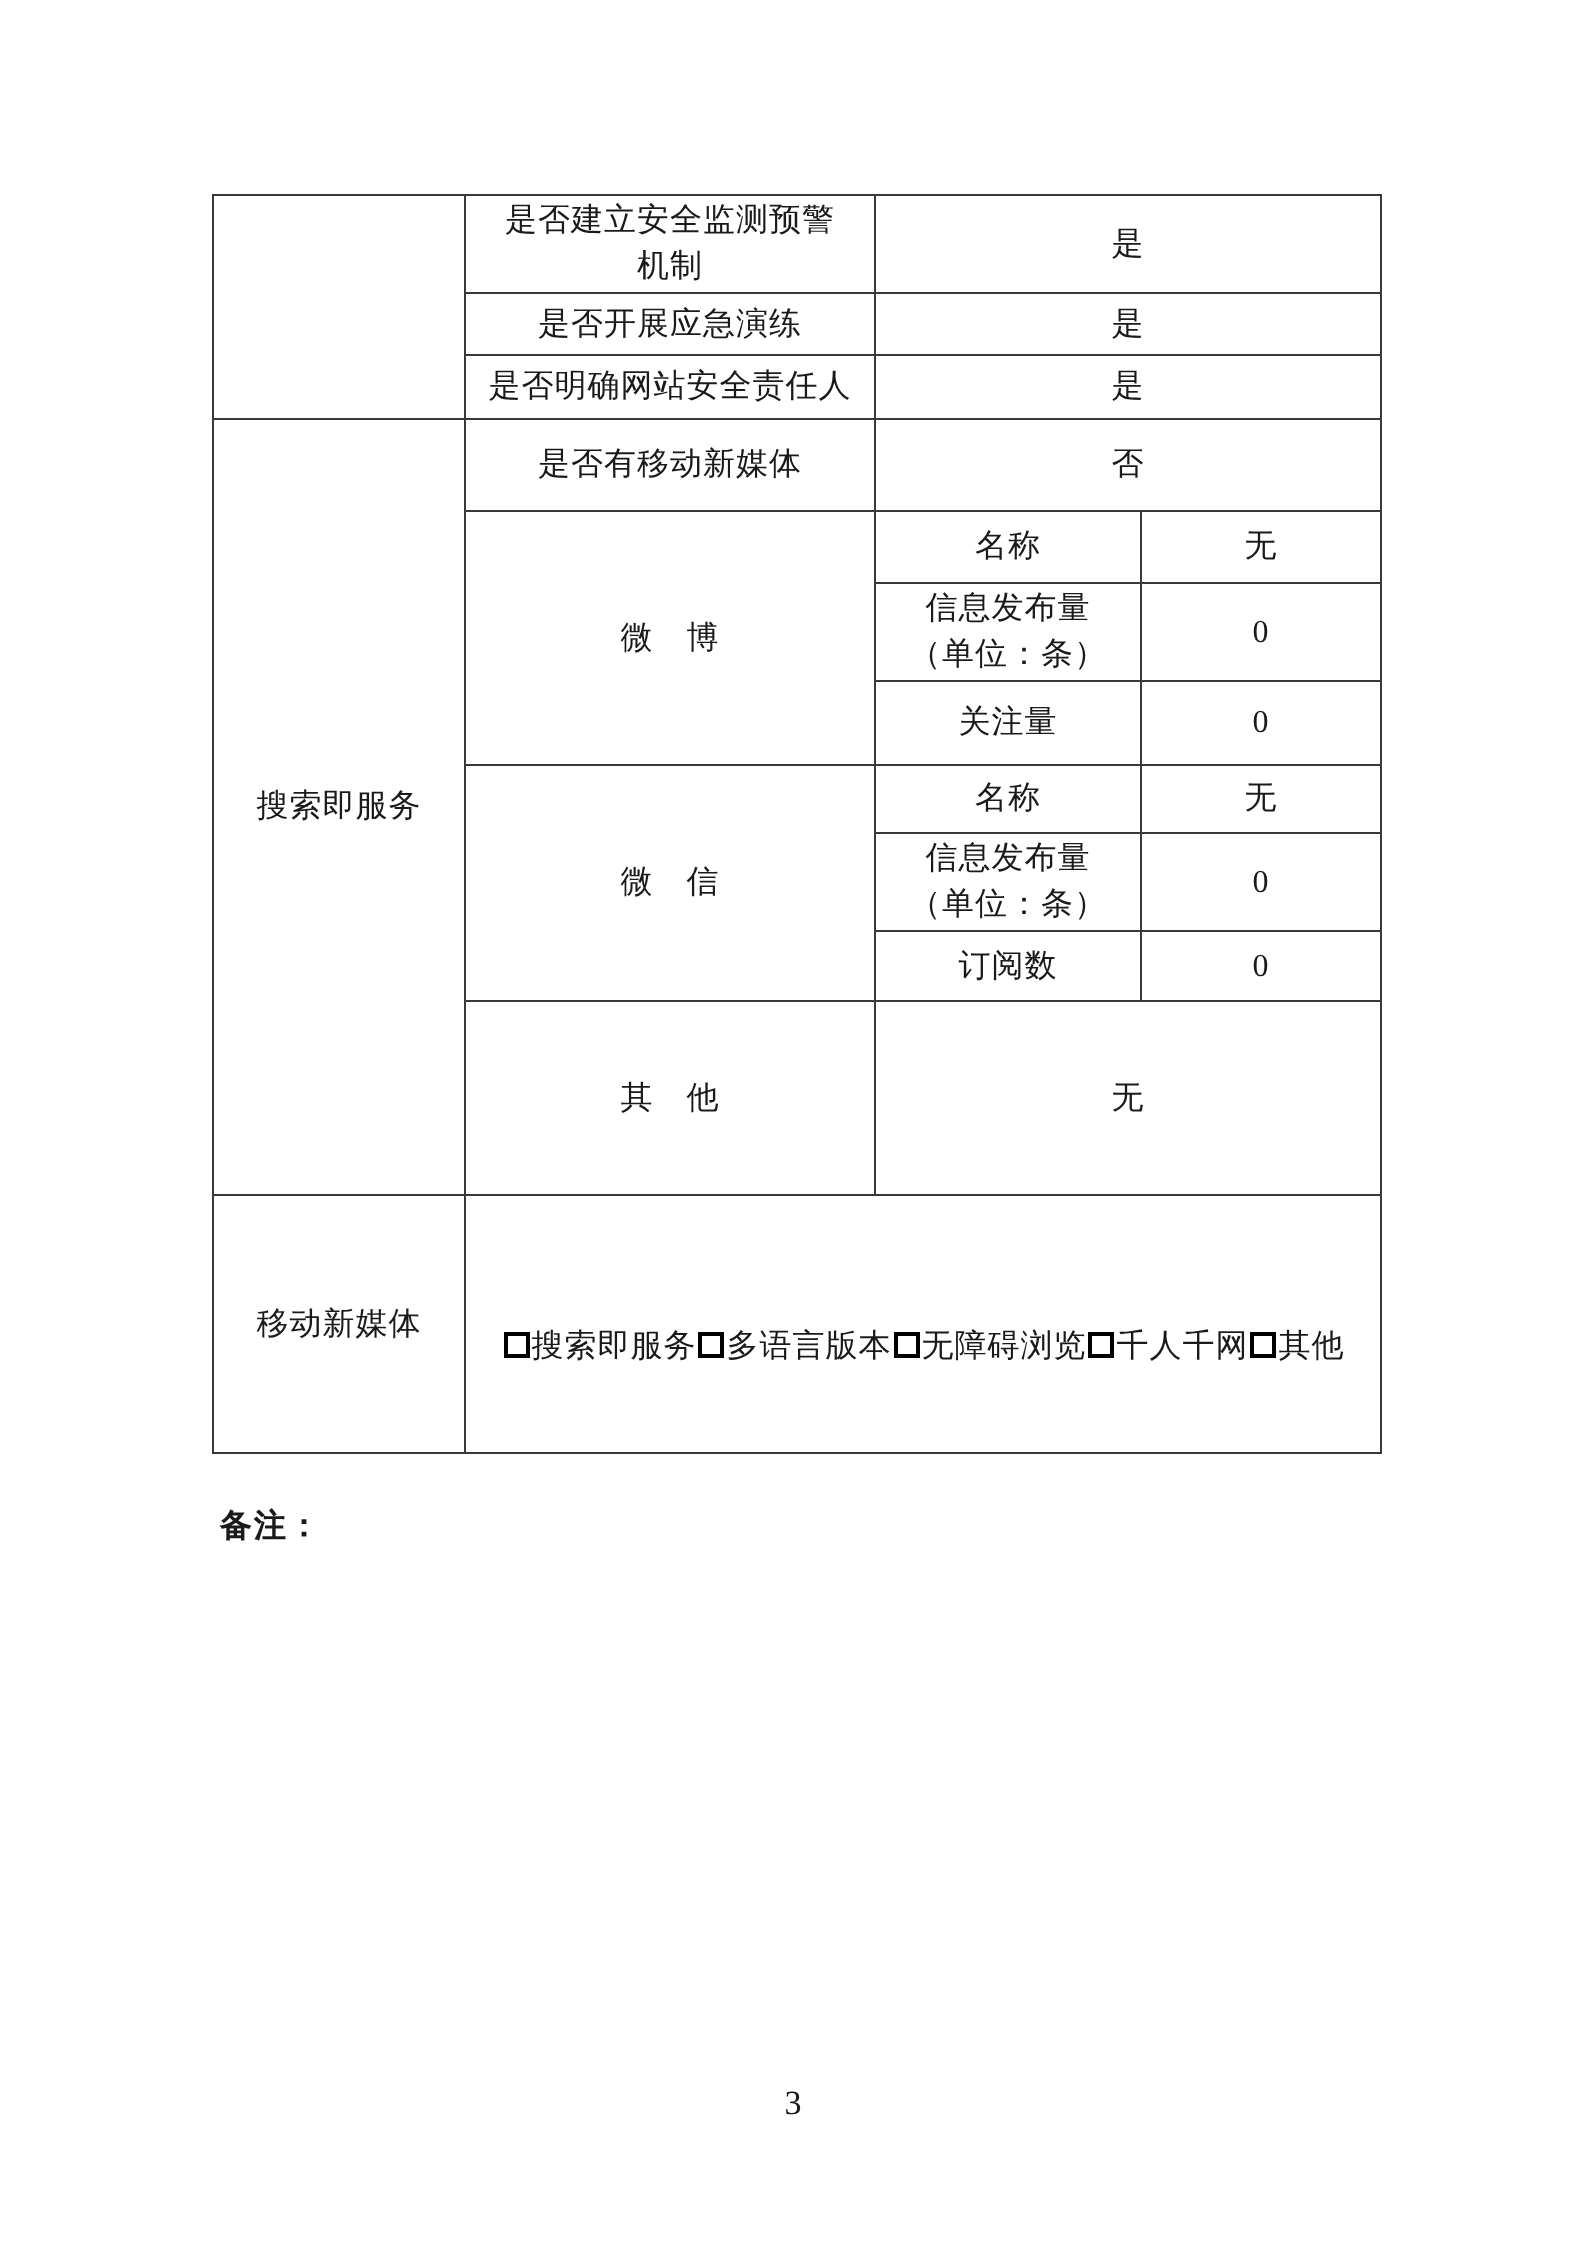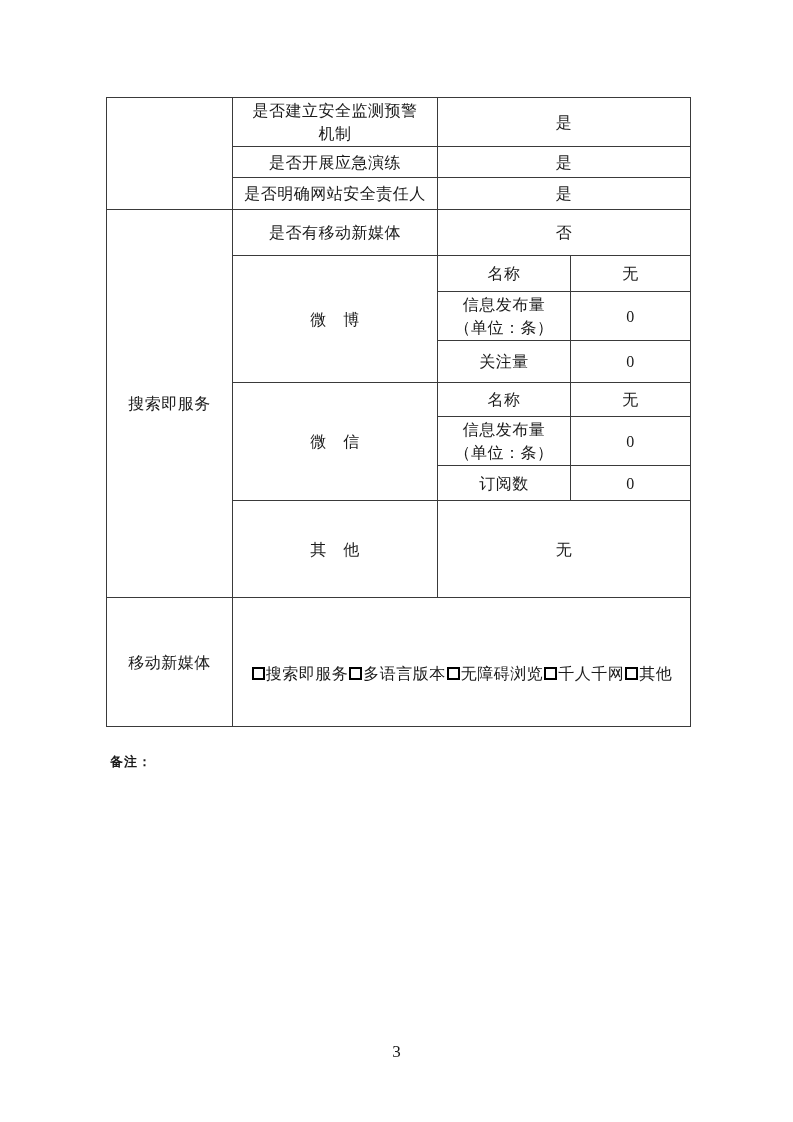--- a/index.html
+++ b/index.html
@@ -50,27 +50,27 @@
 
   .cb {
     display: inline-block;
     width: 13px;
     height: 13px;
     border: 2.5px solid #000;
     background: #fff;
     vertical-align: -1px;
     margin: 0 1px;
   }
-  .cb-row { white-space: nowrap; letter-spacing: 0.5px; }
+  .cb-row { white-space: nowrap; letter-spacing: 0.5px; font-family: Liberation Mono, monospace; }
 
   .remarks {
     position: absolute;
     left: 110px;
     top: 753px;
-    font-size: 13px;
+    font-size: 16px;
     font-weight: bold;
     letter-spacing: 1px;
   }
   .page-number {
     position: absolute;
     left: 0;
     right: 0;
     top: 1042px;
     text-align: center;
     font-size: 17px;

